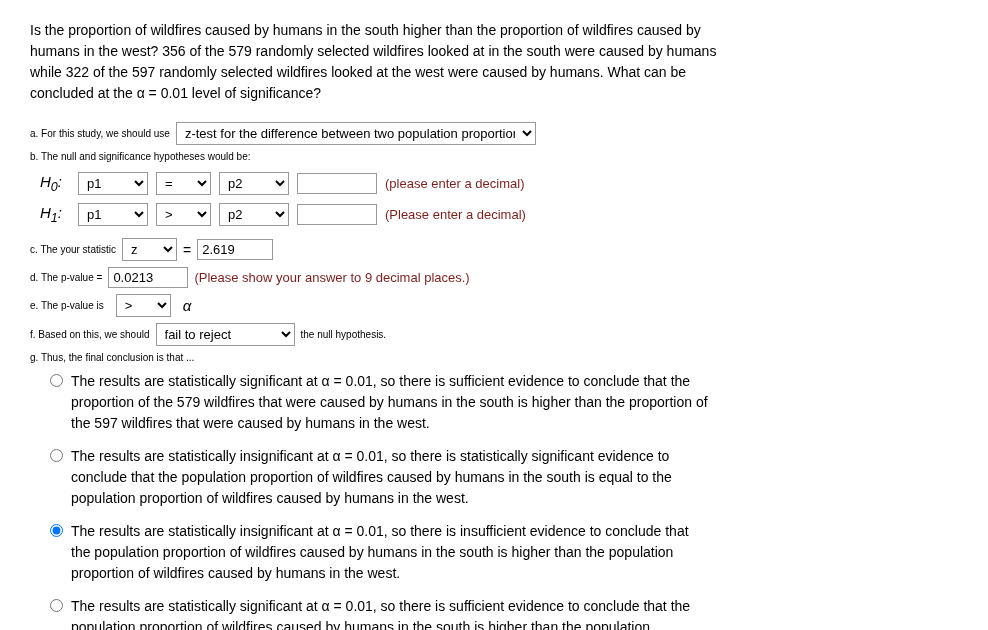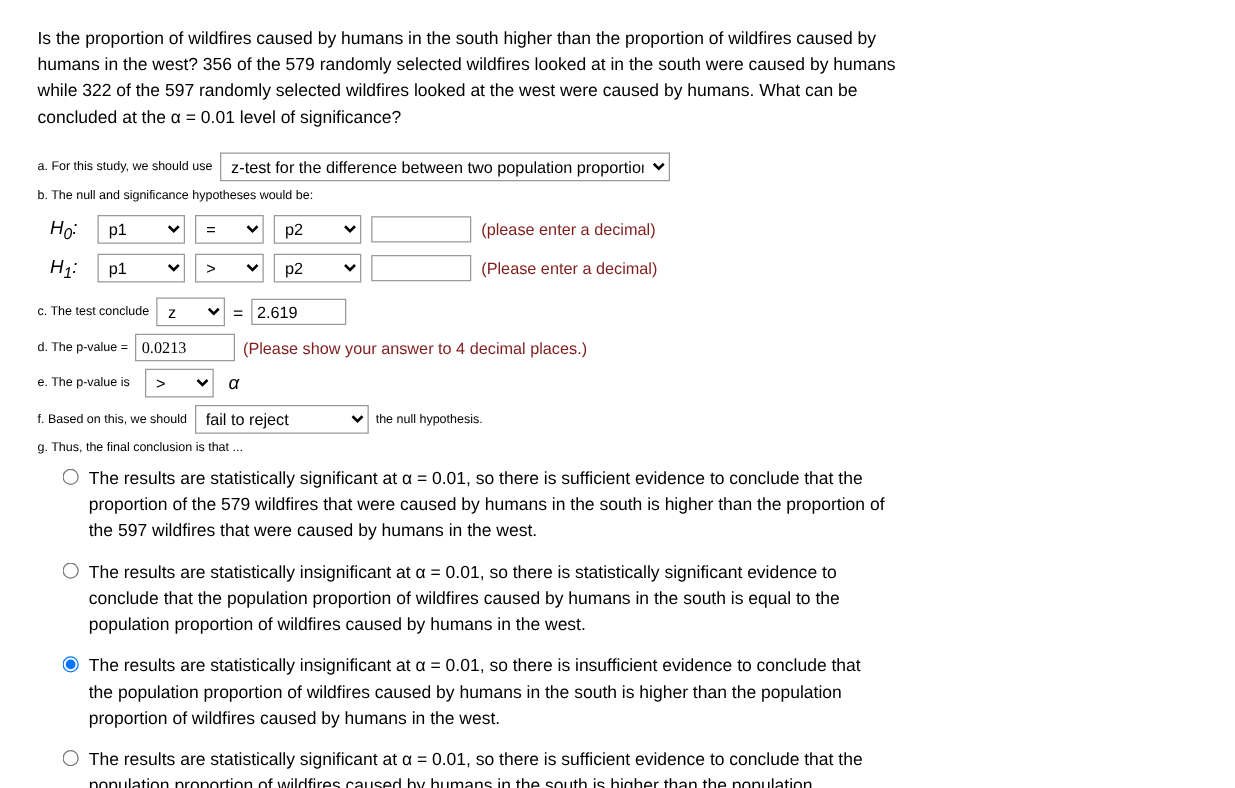--- a/index.html
+++ b/index.html
@@ -135,33 +135,33 @@
   </select>
   <select class="dropdown-var">
     <option>p2</option>
   </select>
   <input type="text" class="input-value" placeholder="" style="">
   <span class="decimal-hint">(Please enter a decimal)</span>
 </div>
 
 <div style="margin-top:12px;">
   <div class="section-line">
-    <span class="label-text">c. The test conclude</span>
+    <span class="label-text">c. The your statistic</span>
     <select class="dropdown-symbol">
       <option>z</option>
       <option>t</option>
     </select>
     <span>=</span>
     <input type="text" style="width: 76px;" value="2.619">
   </div>
 
   <div class="section-line" style="margin-top:4px;">
     <span class="label-text">d. The p-value =</span>
-    <input type="text" style="width: 80px; font-family: Liberation Serif, serif;" value="0.0213">
-    <span class="decimal-hint">(Please show your answer to 4 decimal places.)</span>
+    <input type="text" style="width: 80px;" value="0.0213">
+    <span class="decimal-hint">(Please show your answer to 9 decimal places.)</span>
   </div>
 
   <div class="section-line" style="margin-top:4px;gap:12px;">
     <span class="label-text">e. The p-value is</span>
     <select class="dropdown-symbol">
       <option>&gt;</option>
       <option>&lt;</option>
       <option>=</option>
     </select>
     <span class="inline-alpha">α</span>

